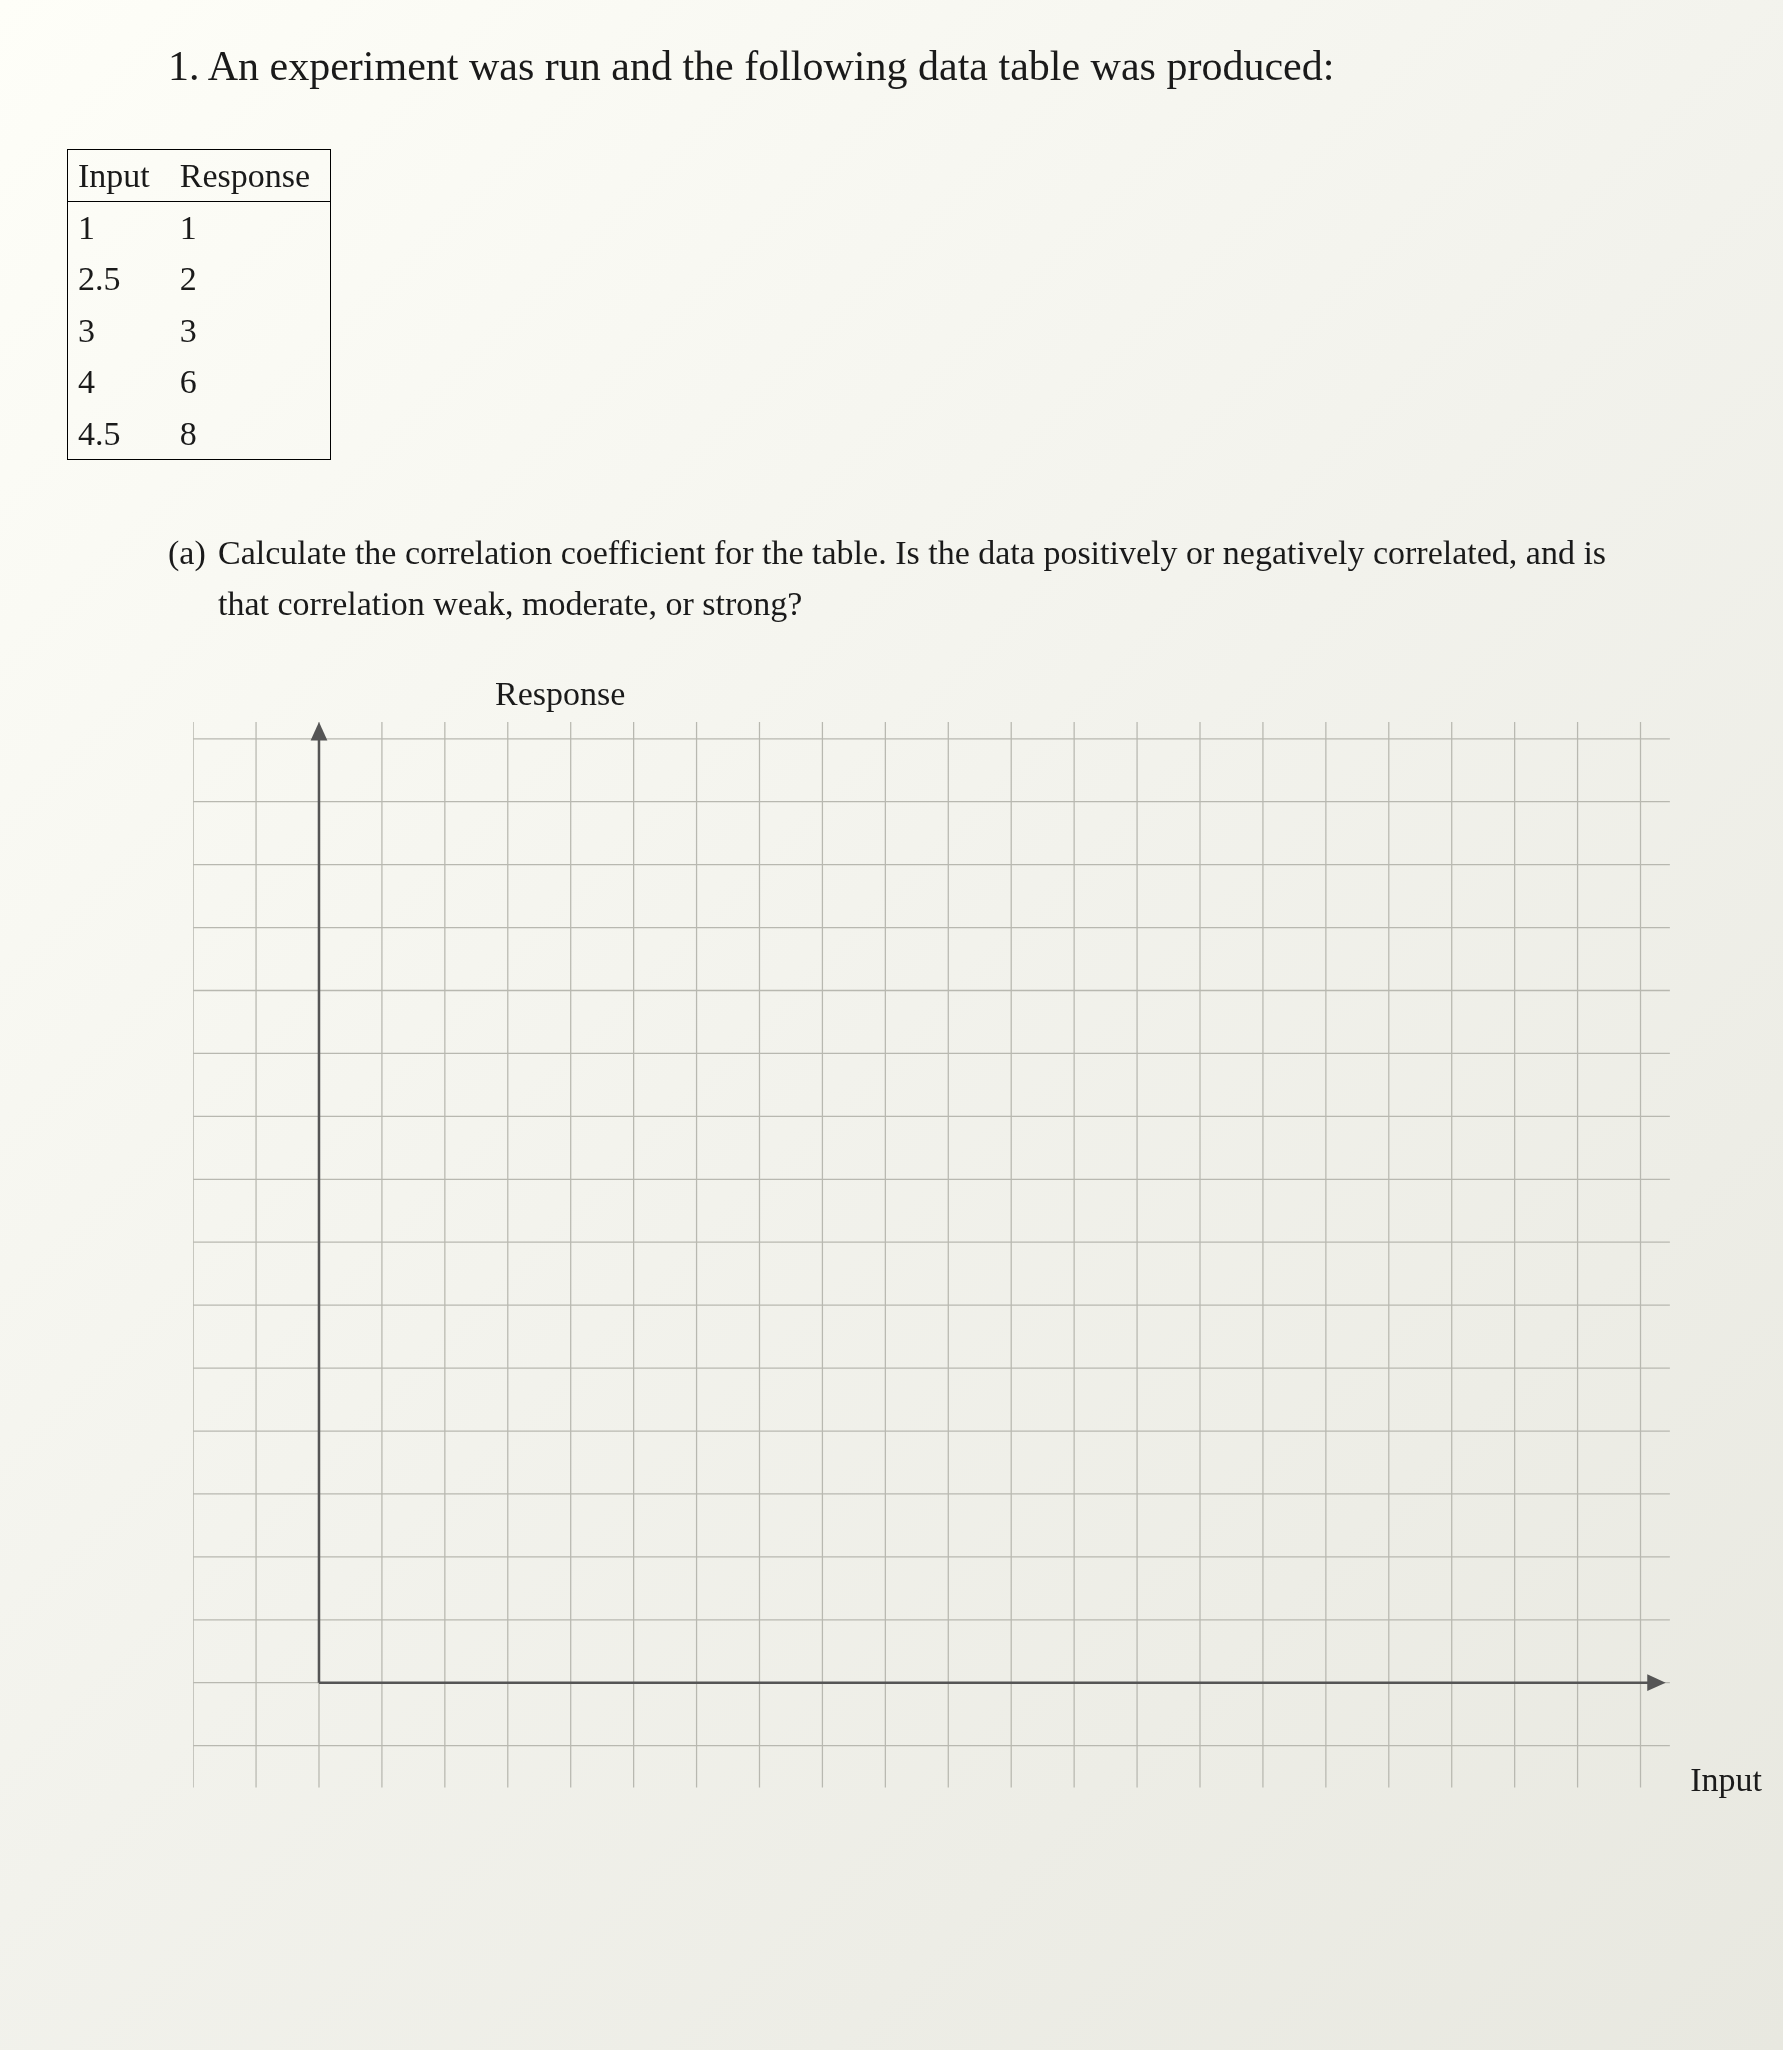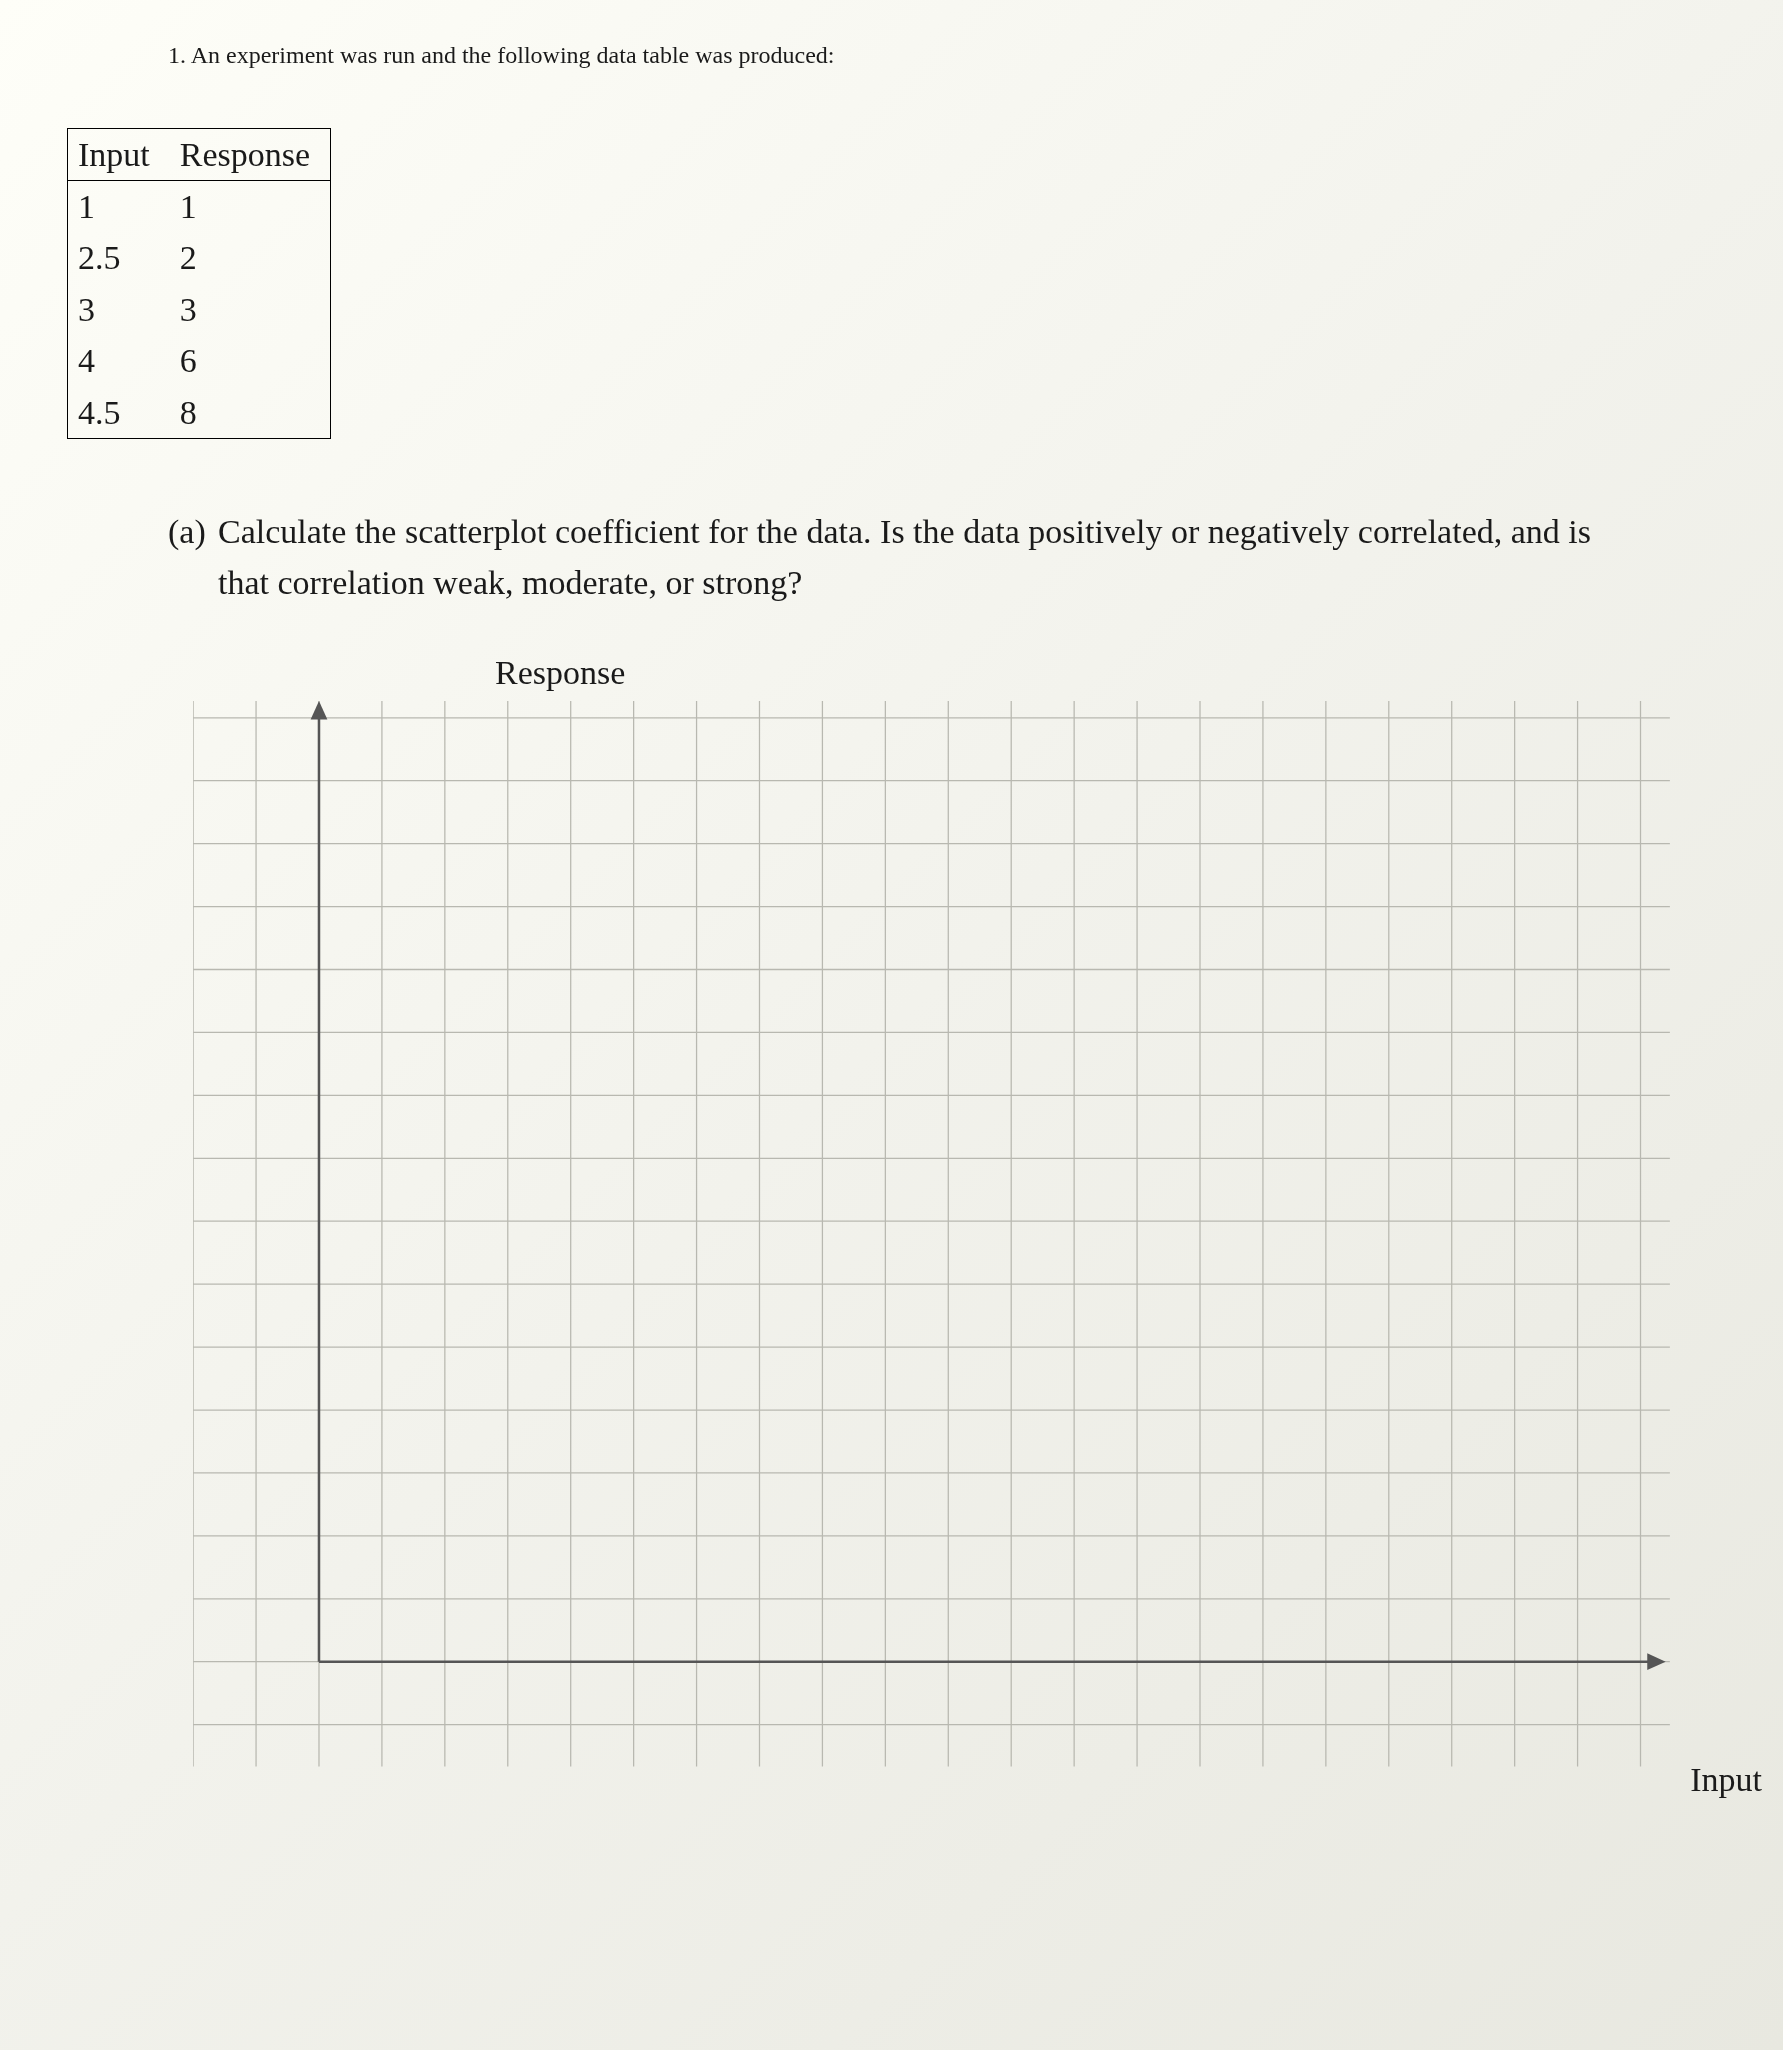--- a/index.html
+++ b/index.html
@@ -16,21 +16,21 @@
       color: #1a1a1a;
     }
     .page {
       padding: 42px 67px;
       background: linear-gradient(135deg, #fefef8 0%, #f2f2ec 50%, #e8e8e0 100%);
       width: 100%;
       height: 100%;
       position: relative;
     }
     .question-header {
-      font-size: 24px;
+      font-size: 42px;
       margin-left: 101px;
       margin-bottom: 59px;
     }
     .data-table {
       border: 1.7px solid #000;
       border-collapse: collapse;
       margin-left: 0;
       margin-bottom: 67px;
       font-size: 34px;
     }
@@ -126,21 +126,21 @@
         <td>6</td>
       </tr>
       <tr>
         <td>4.5</td>
         <td>8</td>
       </tr>
     </tbody>
   </table>
 
   <div class="subquestion">
-    <span class="subquestion-label">(a)</span><span>Calculate the scatterplot coefficient for the data. Is the data positively or negatively correlated, and is that correlation weak, moderate, or strong?</span>
+    <span class="subquestion-label">(a)</span><span>Calculate the correlation coefficient for the table. Is the data positively or negatively correlated, and is that correlation weak, moderate, or strong?</span>
   </div>
 
 
   <div class="graph-label-top">Response</div>
 
   <div class="graph-container">
     <svg class="graph-svg" width="1477" height="1074" viewBox="0 0 1760 1280">
       <g>
 
         <line class="grid-line" x1="0" y1="0" x2="0" y2="1270"></line>

